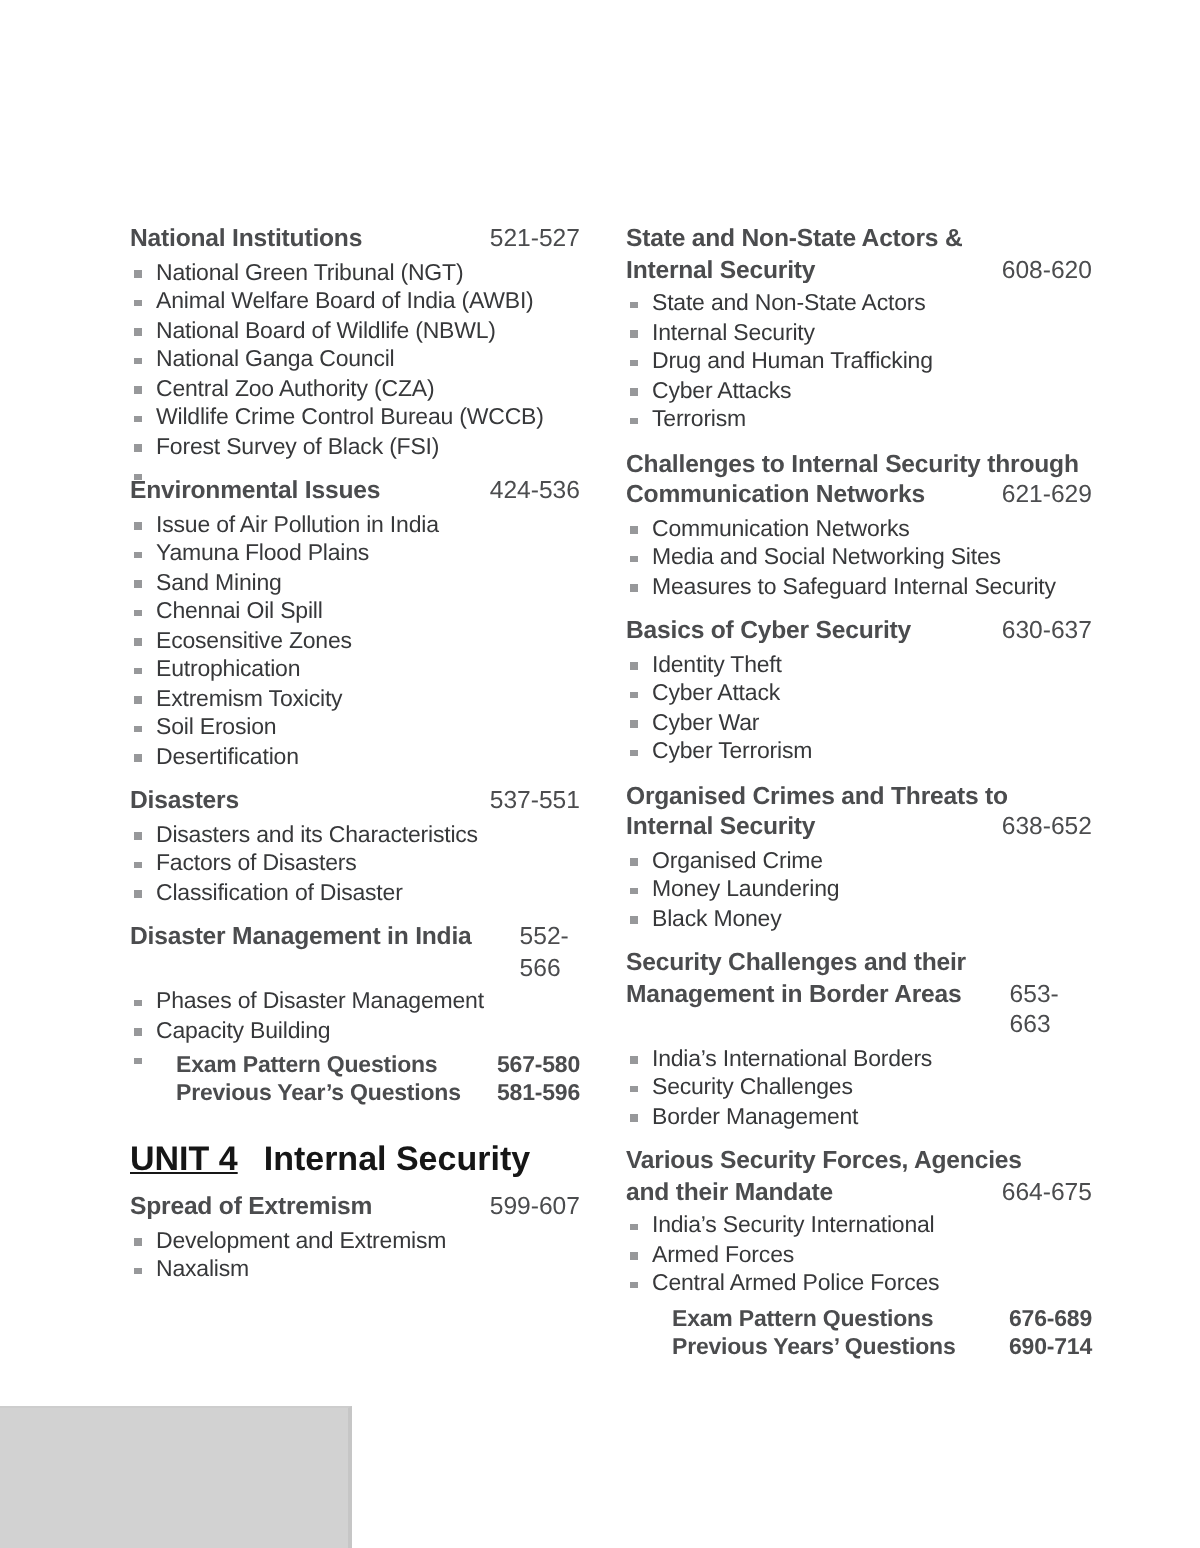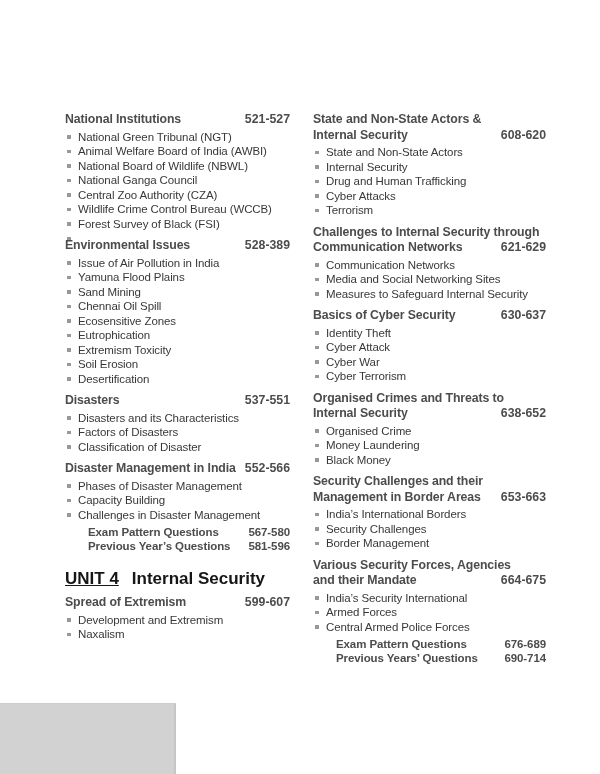--- a/index.html
+++ b/index.html
@@ -31,21 +31,21 @@
   .head-line {
     display: flex;
     justify-content: space-between;
     align-items: baseline;
     font-size: 12.3px;
     font-weight: bold;
     line-height: 15.5px;
     color: var(--heading-color, #4b4c4e);
   }
   .sec-title { white-space: pre; letter-spacing: -0.1px; }
-  .sec-pages { font-weight: bold; margin-left: 8px; letter-spacing: 0; }
+  .sec-pages { font-weight: normal; margin-left: 24px; letter-spacing: 0; }
 
   .items { margin: 2px 0 0 0; padding: 0; list-style: none; }
   .item {
     position: relative;
     padding-left: 13px;
     font-size: 11.5px;
     line-height: 14.5px;
     color: var(--item-color, #37383a);
     letter-spacing: -0.1px;
   }
@@ -109,21 +109,21 @@
             <li class="item"><span class="bullet"></span><span class="item-text">National Ganga Council</span></li>
             <li class="item"><span class="bullet"></span><span class="item-text">Central Zoo Authority (CZA)</span></li>
             <li class="item"><span class="bullet"></span><span class="item-text">Wildlife Crime Control Bureau (WCCB)</span></li>
             <li class="item"><span class="bullet"></span><span class="item-text">Forest Survey of Black (FSI)</span></li>
             <li class="item"><span class="bullet"></span></li>
           </ul>
         </div>
         <div class="section">
           <div class="head-line">
             <span class="sec-title">Environmental Issues</span>
-            <span class="sec-pages">528-389</span>
+            <span class="sec-pages">424-536</span>
           </div>
           <ul class="items">
             <li class="item"><span class="bullet"></span><span class="item-text">Issue of Air Pollution in India</span></li>
             <li class="item"><span class="bullet"></span><span class="item-text">Yamuna Flood Plains</span></li>
             <li class="item"><span class="bullet"></span><span class="item-text">Sand Mining</span></li>
             <li class="item"><span class="bullet"></span><span class="item-text">Chennai Oil Spill</span></li>
             <li class="item"><span class="bullet"></span><span class="item-text">Ecosensitive Zones</span></li>
             <li class="item"><span class="bullet"></span><span class="item-text">Eutrophication</span></li>
             <li class="item"><span class="bullet"></span><span class="item-text">Extremism Toxicity</span></li>
             <li class="item"><span class="bullet"></span><span class="item-text">Soil Erosion</span></li>
@@ -142,21 +142,21 @@
           </ul>
         </div>
         <div class="section">
           <div class="head-line">
             <span class="sec-title">Disaster Management in India</span>
             <span class="sec-pages">552-566</span>
           </div>
           <ul class="items">
             <li class="item"><span class="bullet"></span><span class="item-text">Phases of Disaster Management</span></li>
             <li class="item"><span class="bullet"></span><span class="item-text">Capacity Building</span></li>
-            <li class="item"><span class="bullet"></span><span class="item-text">Challenges in Disaster Management</span></li>
+            <li class="item"><span class="bullet"></span></li>
           </ul>
           <div class="extras">
             <div class="extra-line">
               <span class="extra-label">Exam Pattern Questions</span>
               <span class="extra-pages">567-580</span>
             </div>
             <div class="extra-line">
               <span class="extra-label">Previous Year’s Questions</span>
               <span class="extra-pages">581-596</span>
             </div>

